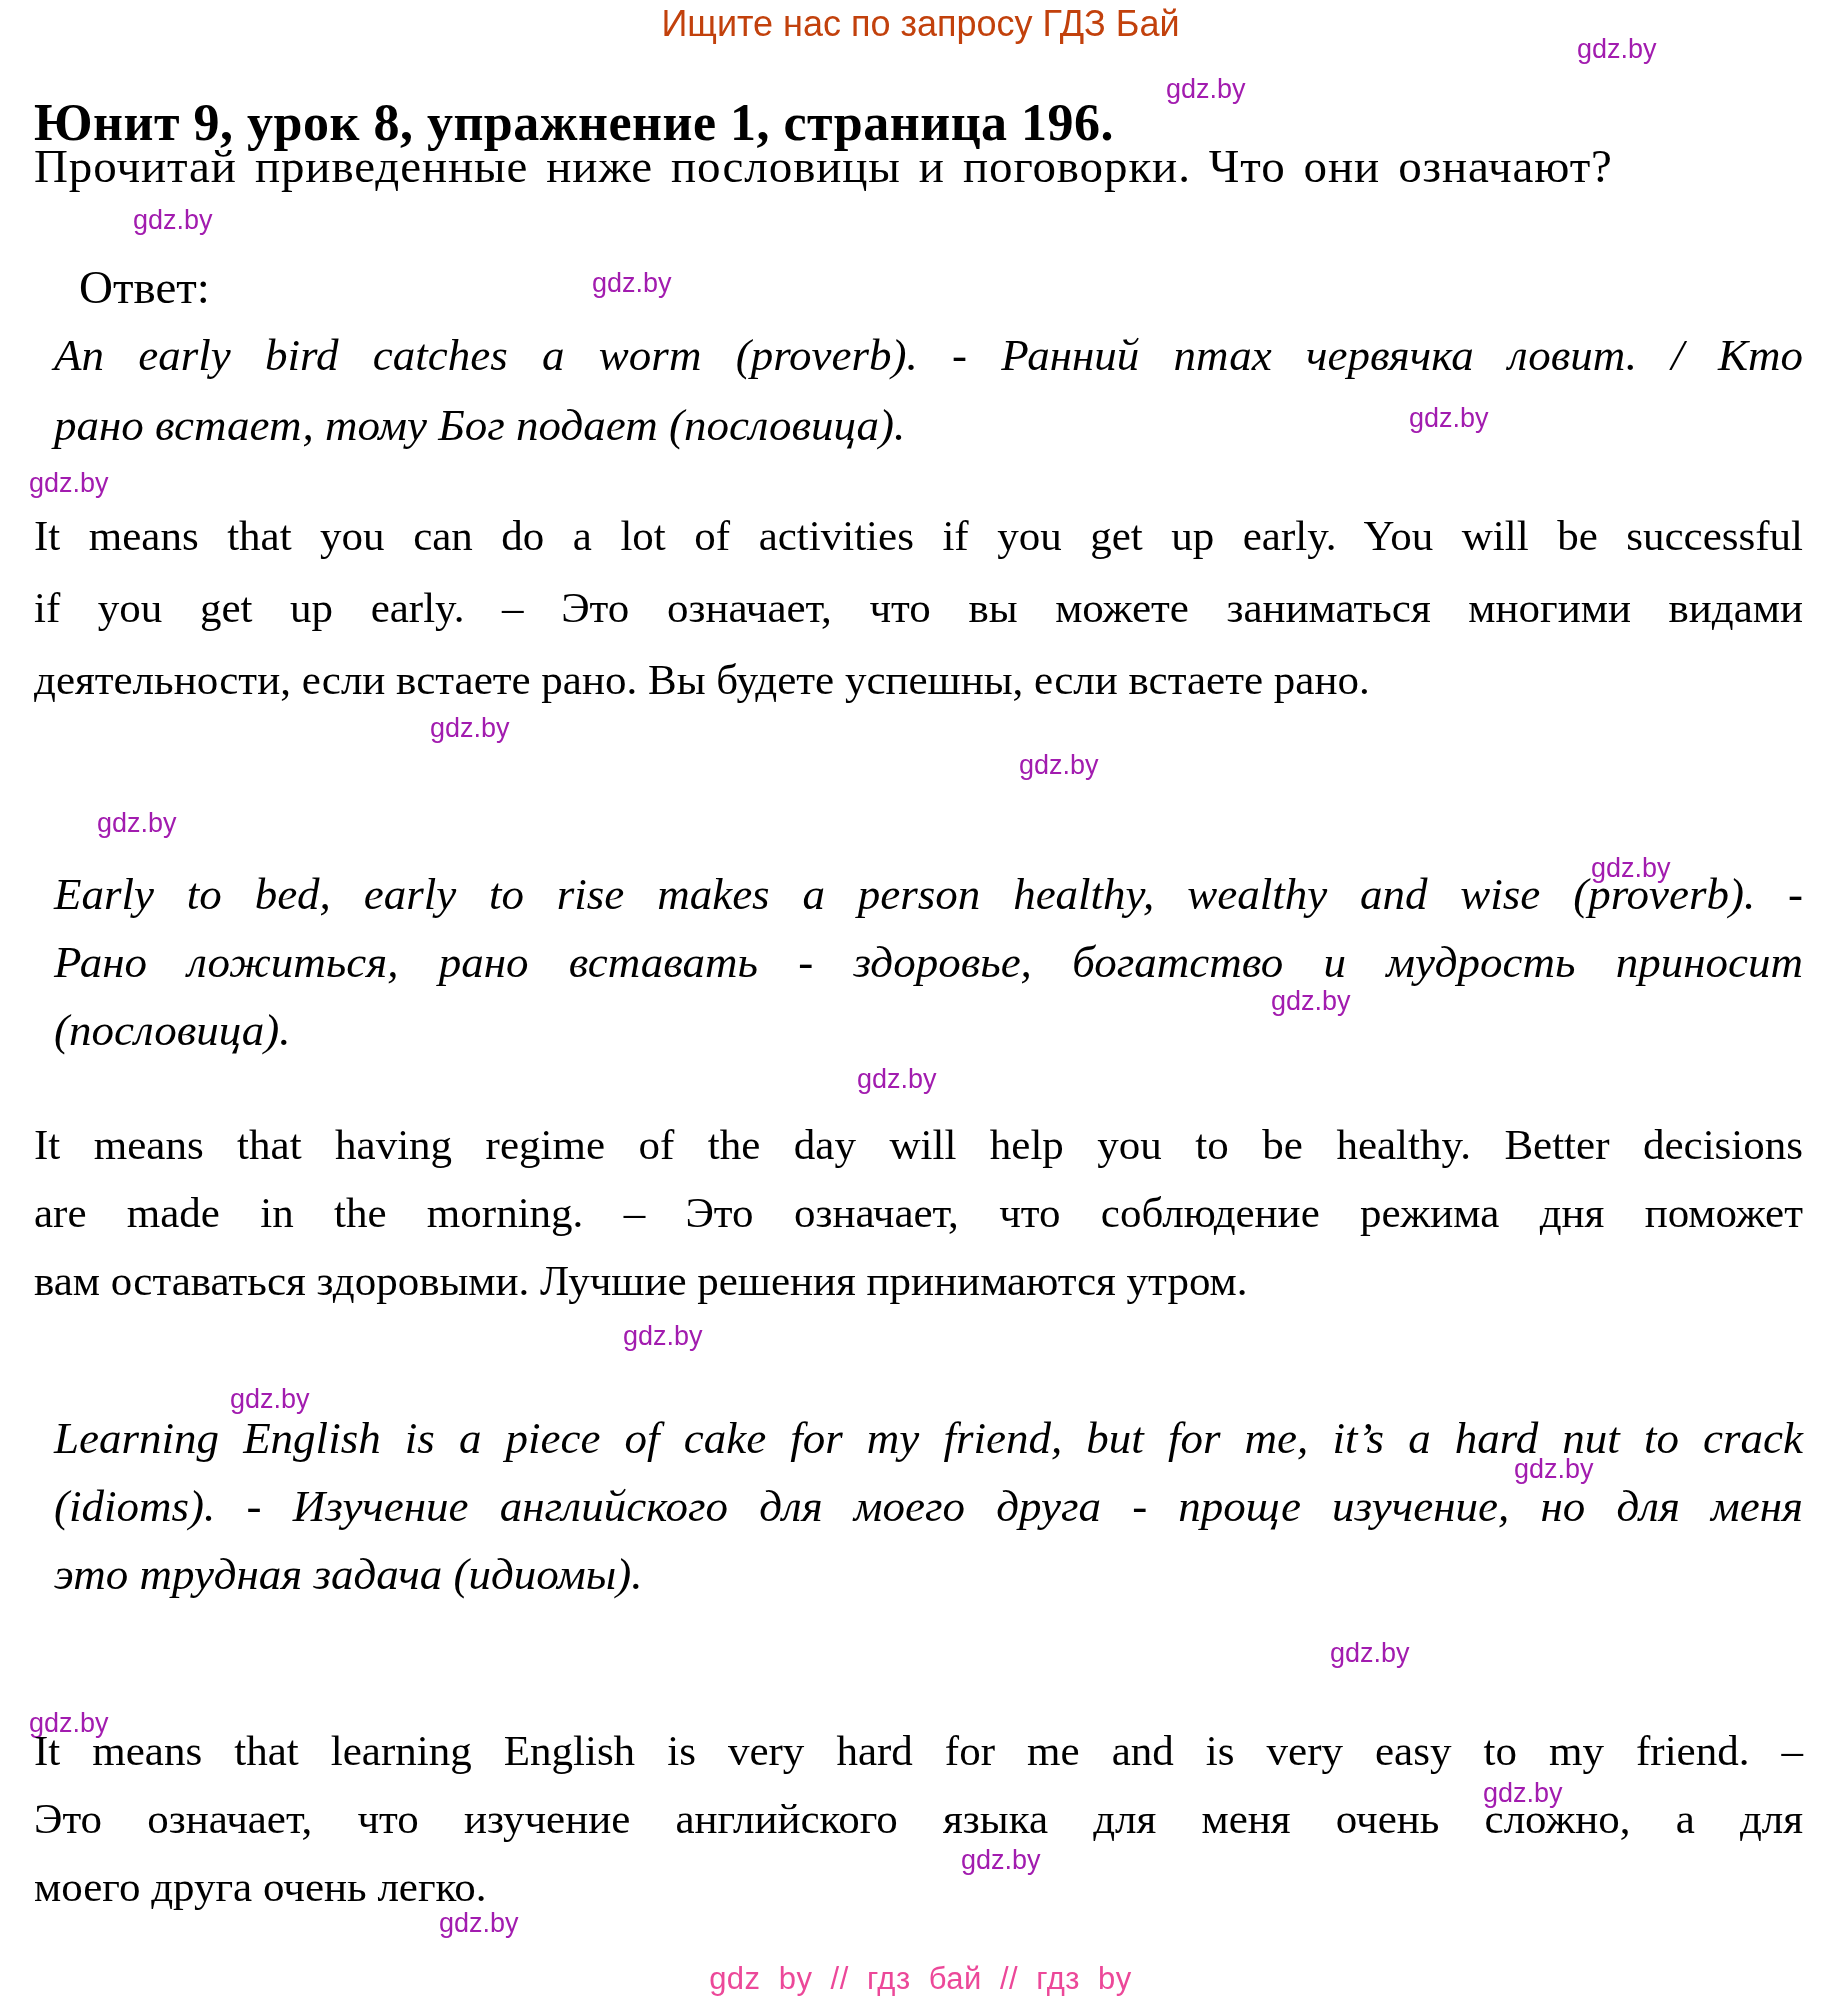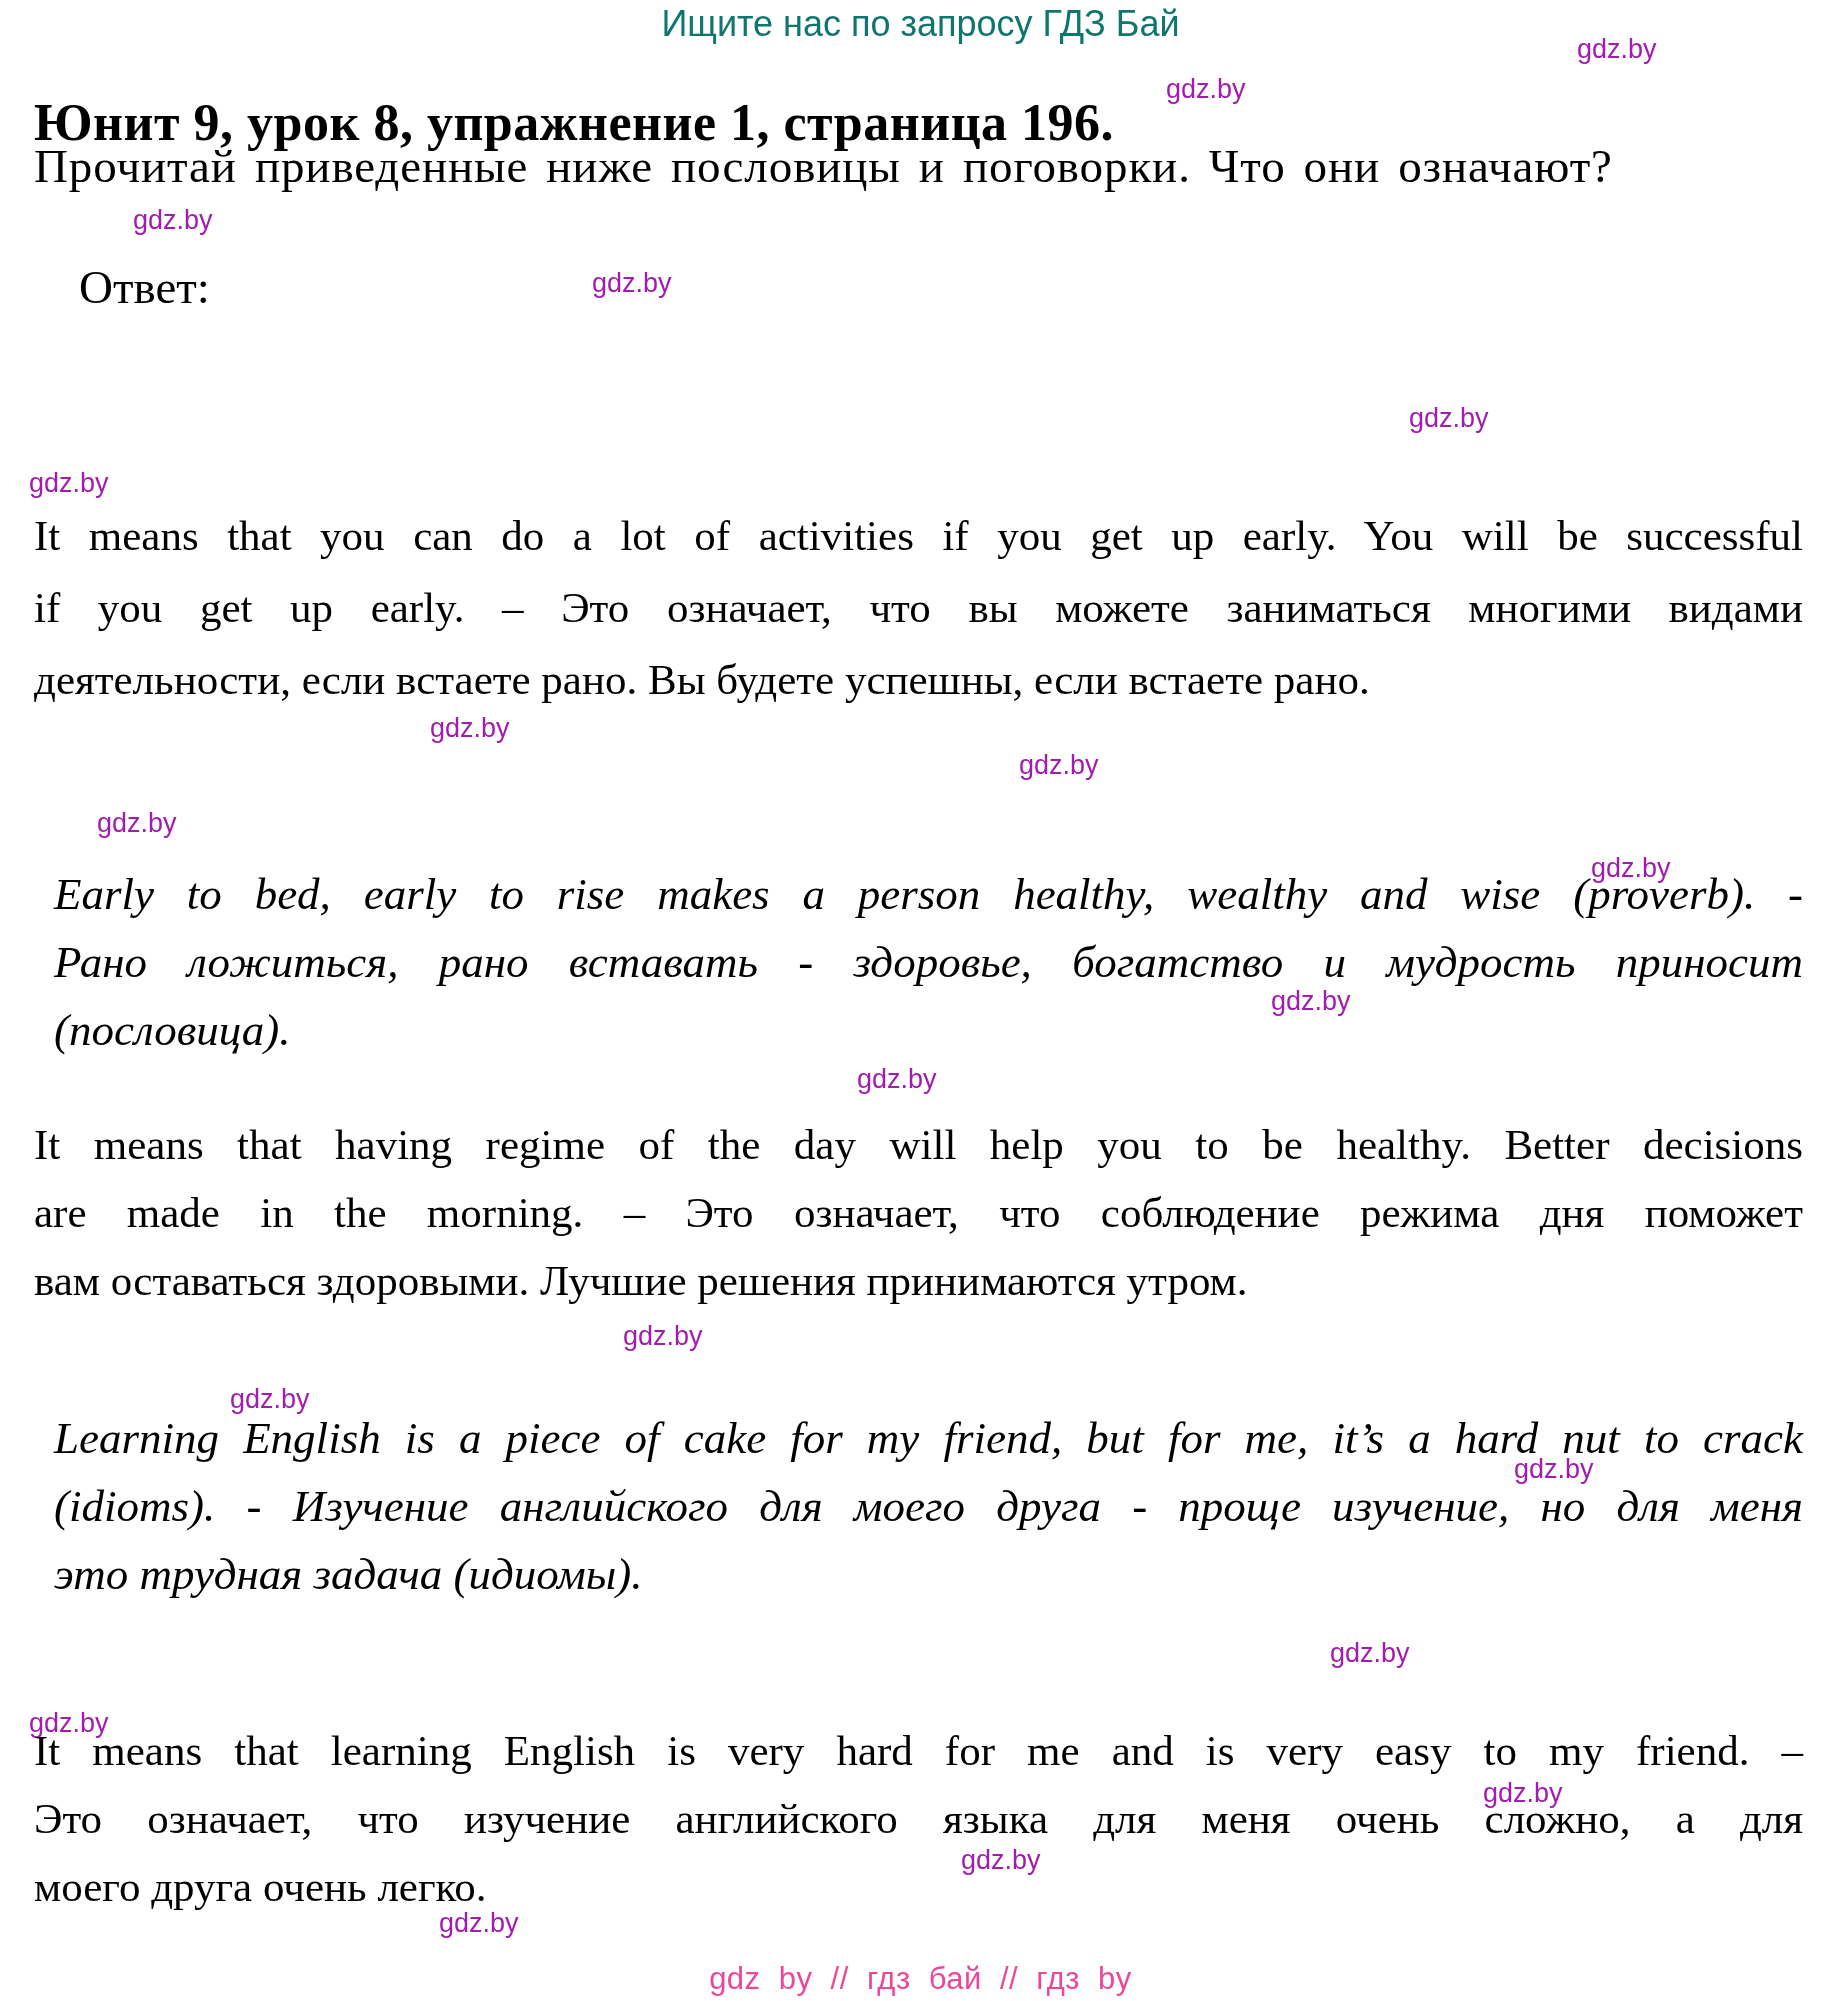--- a/index.html
+++ b/index.html
@@ -12,21 +12,21 @@
     font-family: "Liberation Serif", "DejaVu Serif", serif;
     color: #000000;
   }
   .abs { position: absolute; }
 
   .promo {
     top: 0; left: 0; width: 100%;
     text-align: center;
     font-family: "Liberation Sans", sans-serif;
     font-size: 36px; line-height: 47px;
-    color: #0f766e;
+    color: #c2410c;
     font-weight: 500;
   }
   .wm {
     position: absolute;
     font-family: "Liberation Sans", sans-serif;
     font-size: 27px; line-height: 31px;
     color: #a21caf;
     white-space: nowrap;
   }
   .title {
@@ -90,20 +90,24 @@
   <div class="wm" style="left:1483px; top:1778px;">gdz.by</div>
   <div class="wm" style="left:961px; top:1845px;">gdz.by</div>
   <div class="wm" style="left:439px;  top:1908px;">gdz.by</div>
 
   <h1 class="abs title">Юнит 9, урок 8, упражнение 1, страница 196.</h1>
 
   <div class="abs task">Прочитай приведенные ниже пословицы и поговорки. Что они означают?</div>
 
   <div class="abs answer-label">Ответ:</div>
 
+  <section class="block ital lh78" style="top:320px;">
+    <div class="line j">An early bird catches a worm (proverb). - Ранний птах червячка ловит. / Кто</div>
+    <div class="line">рано встает, тому Бог подает (пословица).</div>
+  </section>
 
   <section class="block roman lh80" style="top:500px;">
     <div class="line j">It means that you can do a lot of activities if you get up early. You will be successful</div>
     <div class="line j">if you get up early. – Это означает, что вы можете заниматься многими видами</div>
     <div class="line">деятельности, если встаете рано. Вы будете успешны, если встаете рано.</div>
   </section>
 
   <section class="block ital lh76" style="top:860px;">
     <div class="line j">Early to bed, early to rise makes a person healthy, wealthy and wise (proverb). -</div>
     <div class="line j">Рано ложиться, рано вставать - здоровье, богатство и мудрость приносит</div>

